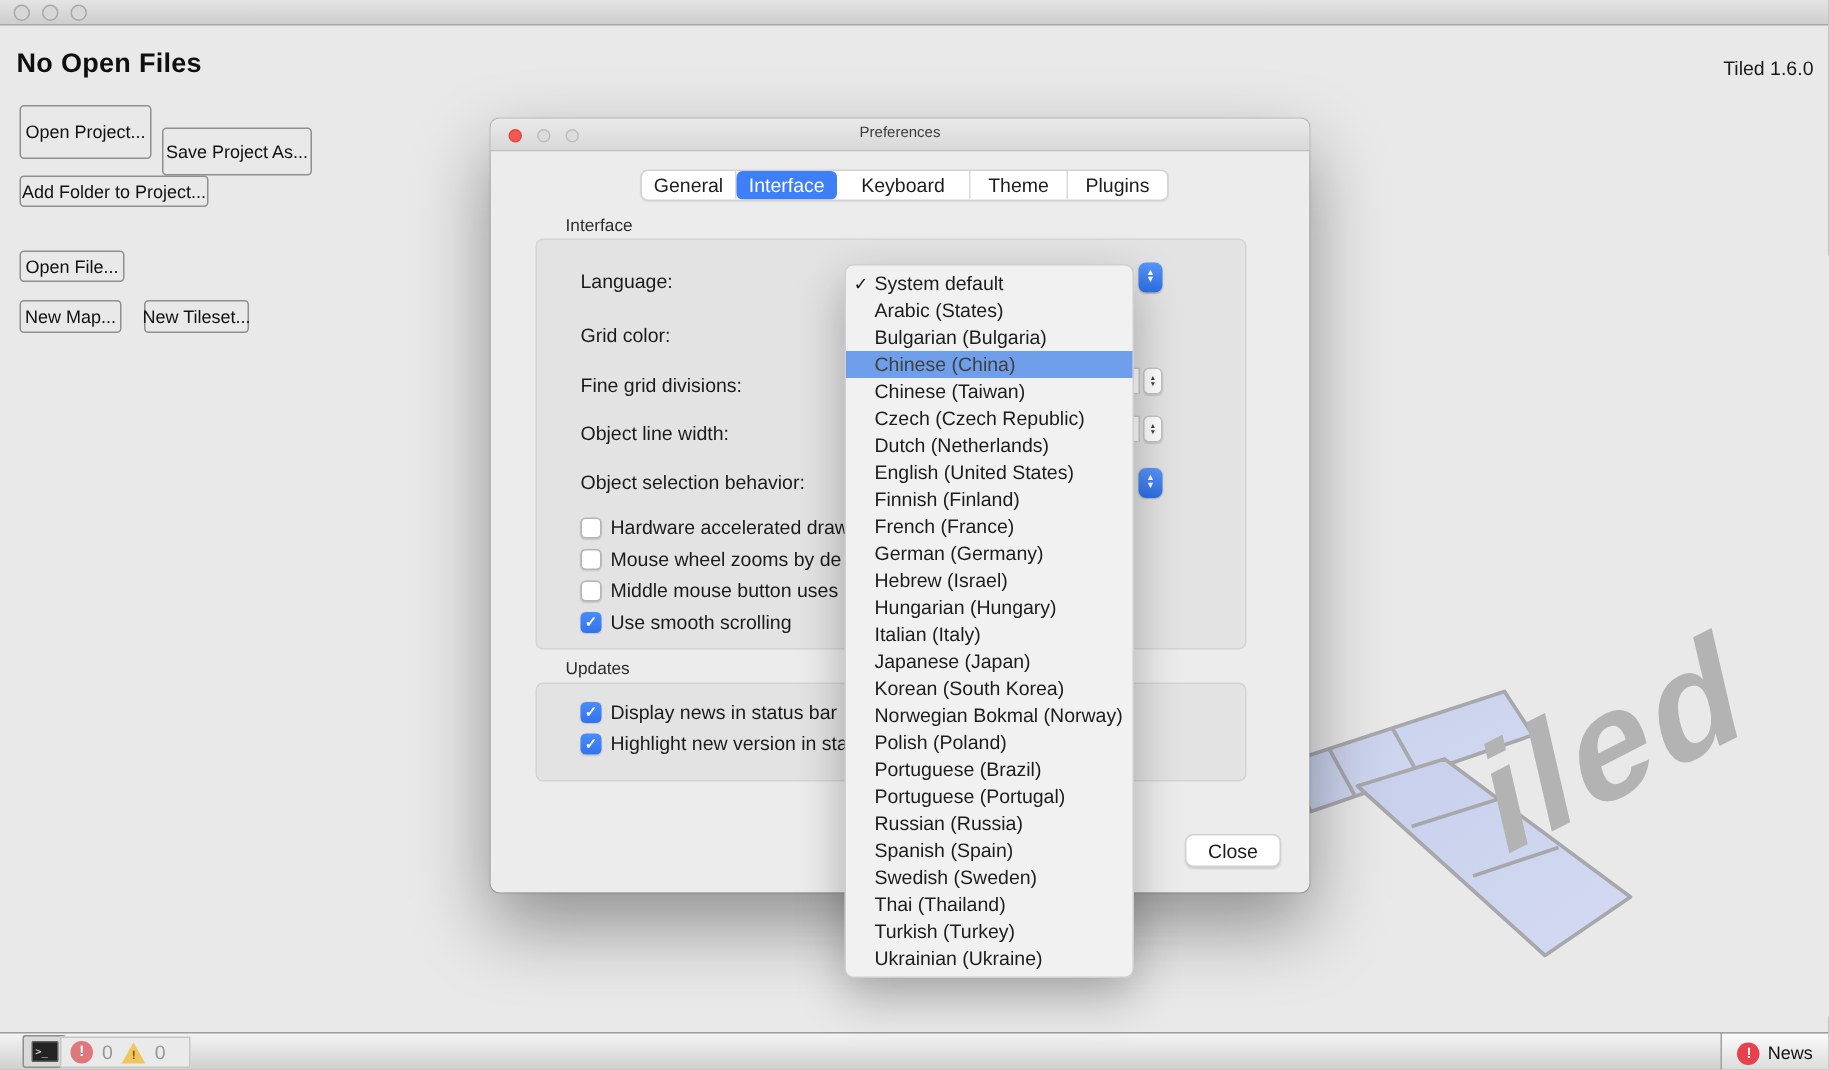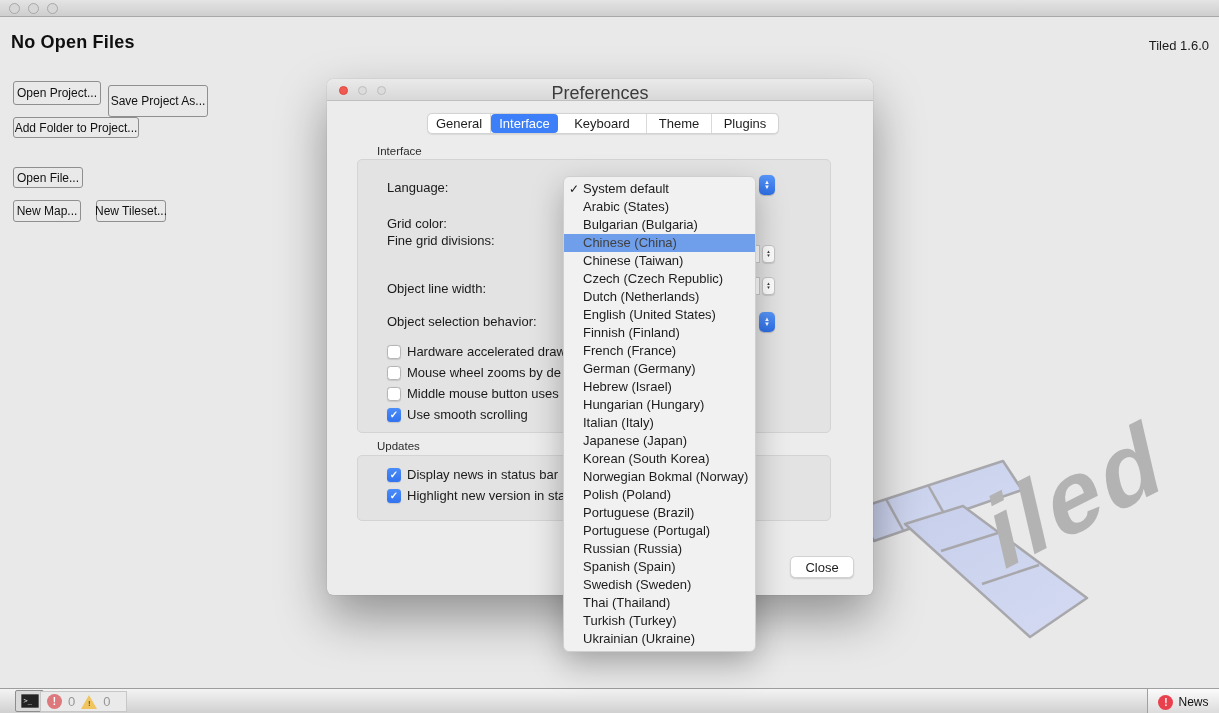--- a/index.html
+++ b/index.html
@@ -29,21 +29,21 @@
   .dialog {
     position:absolute; left:327px; top:79px; width:546px; height:516px; z-index:5;
     background:#ececec; border-radius:6px;
     box-shadow:0 22px 50px rgba(0,0,0,0.38), 0 0 1px rgba(0,0,0,0.35);
   }
   .dlg-titlebar {
     position:absolute; left:0; top:0; right:0; height:22px;
     background:linear-gradient(#eaeaea,#d8d8d8);
     border-bottom:1px solid #c0c0c0; border-radius:6px 6px 0 0;
   }
-  .dlg-title { position:absolute; left:0; right:0; top:4px; text-align:center; font-size:18px; color:#3c3c3c; }
+  .dlg-title { position:absolute; left:0; right:0; top:4px; text-align:center; font-size:10px; color:#3c3c3c; }
   .dtl { position:absolute; top:7px; width:9px; height:9px; border-radius:50%; }
   .dtl.red  { left:12px; background:#f25950; border:1px solid #dd4a42; }
   .dtl.gray { background:#dcdcdc; border:1px solid #bdbdbd; }
   .tabbar {
     position:absolute; left:100px; top:34px; width:352px; height:21px;
     background:#ffffff; border:1px solid #d3d3d3; border-radius:5px;
     display:flex; overflow:hidden; box-shadow:0 0.5px 1px rgba(0,0,0,0.08);
   }
   .tab { display:flex; align-items:center; justify-content:center; font-size:13px;
          color:#1d1d1d; border-right:1px solid #dadada; height:100%; }
@@ -121,21 +121,21 @@
 
   <div class="topbar">
     <div class="tl" style="left:9px"></div>
     <div class="tl" style="left:28px"></div>
     <div class="tl" style="left:47px"></div>
   </div>
 
   <div class="heading">No Open Files</div>
   <div class="version">Tiled 1.6.0</div>
 
-  <div class="qbtn" style="left:13px;top:81px;width:88px;height:24px">Open Project...</div>
+  <div class="qbtn" style="left:13px;top:70px;width:88px;height:36px">Open Project...</div>
   <div class="qbtn" style="left:108px;top:85px;width:100px;height:32px">Save Project As...</div>
   <div class="qbtn" style="left:13px;top:117px;width:126px;height:21px">Add Folder to Project...</div>
   <div class="qbtn" style="left:13px;top:167px;width:70px;height:21px">Open File...</div>
   <div class="qbtn" style="left:13px;top:200px;width:68px;height:22px">New Map...</div>
   <div class="qbtn" style="left:96px;top:200px;width:70px;height:22px">New Tileset...</div>
 
   <svg class="watermark" width="1219" height="713" viewBox="0 0 1219 713">
     <defs>
       <linearGradient id="tileGrad" x1="0" y1="0" x2="1" y2="1">
         <stop offset="0" stop-color="#c7cfeb"></stop>
@@ -169,21 +169,21 @@
       <div class="tab" style="width:89px">Keyboard</div>
       <div class="tab" style="width:65px">Theme</div>
       <div class="tab" style="width:66px">Plugins</div>
     </div>
 
     <div class="grouplabel" style="left:50px;top:66px">Interface</div>
     <div class="groupbox" style="left:30px;top:80px;width:474px;height:274px"></div>
 
     <div class="flabel" style="left:60px;top:101px">Language:</div>
     <div class="flabel" style="left:60px;top:137px">Grid color:</div>
-    <div class="flabel" style="left:60px;top:154px">Fine grid divisions:</div>
+    <div class="flabel" style="left:60px;top:170px">Fine grid divisions:</div>
     <div class="flabel" style="left:60px;top:202px">Object line width:</div>
     <div class="flabel" style="left:60px;top:235px">Object selection behavior:</div>
 
     <div class="combo-cap" style="left:432px;top:96px">
       <span>▲</span>
       <span>▼</span>
     </div>
     <div class="spinfield" style="left:419px;top:166px"></div>
     <div class="stepper" style="left:435px;top:166px">
       <span>▲</span>

